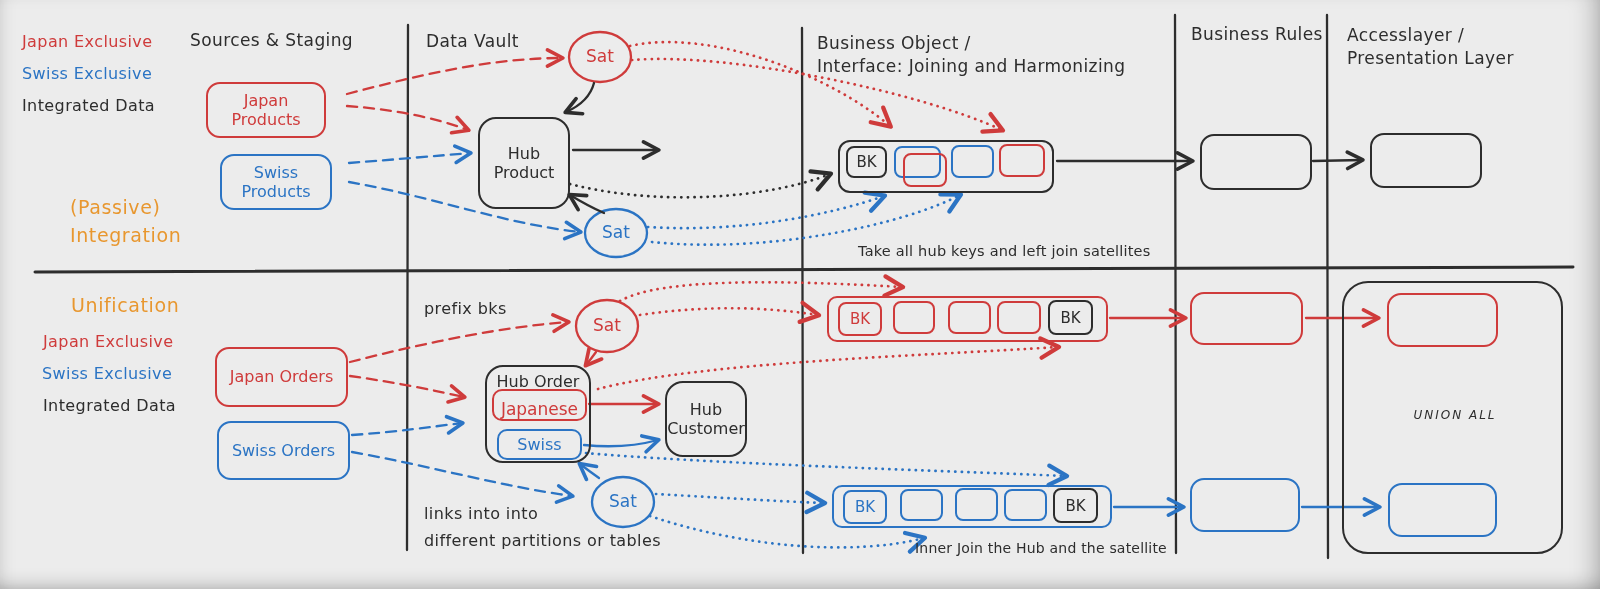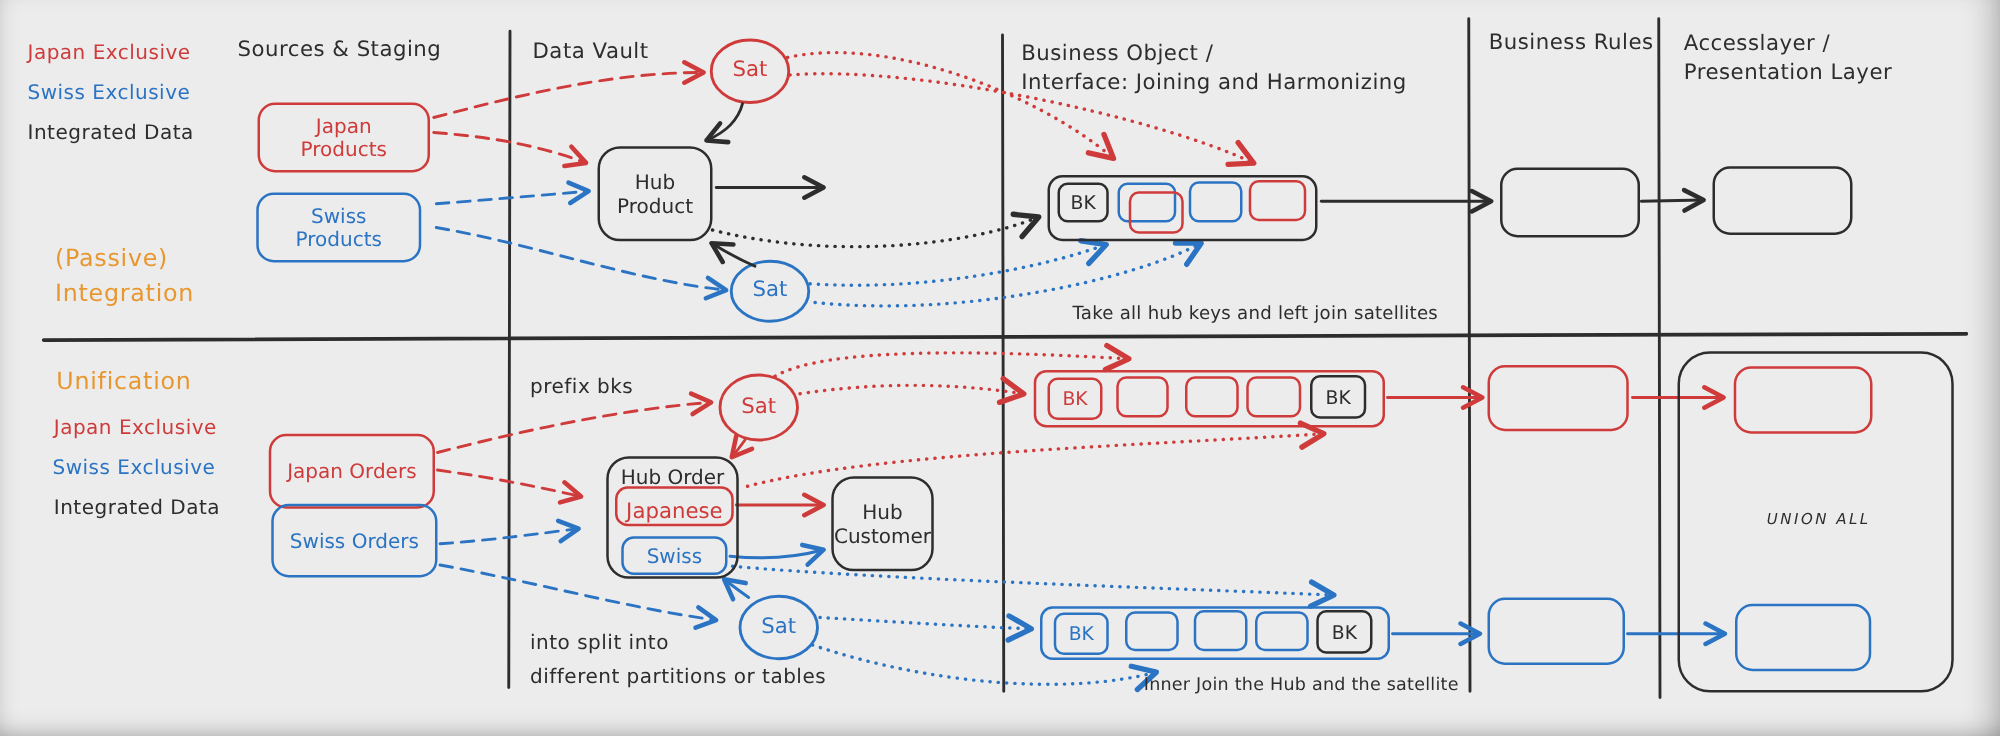--- a/index.html
+++ b/index.html
@@ -33,21 +33,21 @@
   .box.red{border-color:var(--red,#cf3b3b); color:var(--red,#cf3b3b);}
   .box.blue{border-color:var(--blue,#2b74c4); color:var(--blue,#2b74c4);}
   .box.r8{border-radius:8px;}
   .box.r10{border-radius:10px;}
   .box.r18{border-radius:18px;}
   .box.r26{border-radius:26px;}
   .lbl{position:absolute; white-space:nowrap; font-size:16px; letter-spacing:.4px;}
   .header{font-size:17px;}
   .red-t{color:var(--red,#cf3b3b);}
   .blue-t{color:var(--blue,#2b74c4);}
-  .orange-t{color:var(--orange,#e8972f); font-size:19px; letter-spacing:.6px;}
+  .orange-t{color:var(--orange,#e8972f); font-size:19px; letter-spacing:.6px;margin-left:26px;}
   .note{font-size:14.5px; letter-spacing:.2px;}
   .wrap{display:inline-block; white-space:normal;}
   .sat-lbl{position:absolute; width:62px; text-align:center; font-size:17px;}
   .union{font-style:italic; letter-spacing:2px; font-size:12px;}
 </style>
 </head>
 <body>
 
 <div id="stage">
 
@@ -130,27 +130,27 @@
   <div class="lbl blue-t" style="left:22px; top:64px;">Swiss Exclusive</div>
   <div class="lbl" style="left:22px; top:96px;">Integrated Data</div>
   <div class="lbl orange-t" style="left:44px; top:196px;">(Passive)</div>
   <div class="lbl orange-t" style="left:44px; top:224px;">Integration</div>
 
   <div class="lbl orange-t" style="left:45px; top:294px;">Unification</div>
   <div class="lbl red-t" style="left:43px; top:332px;">Japan Exclusive</div>
   <div class="lbl blue-t" style="left:42px; top:364px;">Swiss Exclusive</div>
   <div class="lbl" style="left:43px; top:396px;">Integrated Data</div>
 
-  <div class="box red" style="left:206px; top:82px;  width:138px; height:56px;">
+  <div class="box red" style="left:206px; top:82px;  width:120px; height:56px;">
       <span class="wrap" style="width:92px;">Japan Products</span>
     </div>
-  <div class="box blue" style="left:205px; top:154px; width:132px; height:56px;">
+  <div class="box blue" style="left:220px; top:154px; width:112px; height:56px;">
       <span class="wrap" style="width:92px;">Swiss Products</span>
     </div>
-  <div class="box" style="left:478px; top:117px; width:92px; height:76px; border-radius:18px;">
+  <div class="box" style="left:478px; top:117px; width:92px; height:92px; border-radius:18px;">
       <span class="wrap" style="width:70px;">Hub Product</span>
     </div>
 
   <div class="sat-lbl red-t" style="left:569px; top:46px;">Sat</div>
   <div class="sat-lbl blue-t" style="left:585px; top:222px;">Sat</div>
 
   <div class="box" style="left:838px; top:140px; width:216px; height:53px; border-radius:12px;"></div>
   <div class="box r8" style="left:846px; top:146px; width:41px; height:32px; font-size:15px;">
       <span>BK</span>
     </div>
@@ -162,42 +162,42 @@
   <div class="box" style="left:1200px; top:134px; width:112px; height:56px;"></div>
   <div class="box" style="left:1370px; top:133px; width:112px; height:55px;"></div>
 
   <div class="lbl note" style="left:858px; top:243px;">Take all hub keys and left join satellites</div>
 
   <div class="lbl" style="left:424px; top:299px;">prefix bks</div>
 
   <div class="box red" style="left:215px; top:347px; width:133px; height:60px;">
       <span>Japan Orders</span>
     </div>
-  <div class="box blue" style="left:217px; top:403px; width:133px; height:59px;">
+  <div class="box blue" style="left:217px; top:421px; width:133px; height:59px;">
       <span>Swiss Orders</span>
     </div>
 
   <div class="box r18" style="left:485px; top:365px; width:106px; height:98px; align-items:flex-start; padding-top:5px;">
       <span>Hub Order</span>
     </div>
   <div class="box red r10" style="left:492px; top:389px; width:95px; height:32px; font-size:17px;align-items:flex-end;">
       <span>Japanese</span>
     </div>
   <div class="box blue r10" style="left:497px; top:429px; width:85px; height:31px;">
       <span>Swiss</span>
     </div>
 
   <div class="box" style="left:665px; top:381px; width:82px; height:76px; border-radius:18px;">
       <span class="wrap" style="width:82px;">Hub Customer</span>
     </div>
 
   <div class="sat-lbl red-t" style="left:576px; top:315px;">Sat</div>
   <div class="sat-lbl blue-t" style="left:592px; top:491px;">Sat</div>
 
-  <div class="lbl" style="left:424px; top:504px;">into split into</div>
+  <div class="lbl" style="left:424px; top:504px;">links into into</div>
   <div class="lbl" style="left:424px; top:531px;">different partitions or tables</div>
 
   <div class="box red r10" style="left:827px; top:296px; width:281px; height:46px;"></div>
   <div class="box red r8" style="left:838px; top:302px; width:44px; height:34px; font-size:15px;">
       <span>BK</span>
     </div>
   <div class="box red r8" style="left:893px; top:301px; width:42px; height:33px;"></div>
   <div class="box red r8" style="left:948px; top:301px; width:43px; height:33px;"></div>
   <div class="box red r8" style="left:997px; top:301px; width:44px; height:33px;"></div>
   <div class="box r8" style="left:1048px; top:300px; width:45px; height:35px; font-size:15px;">

